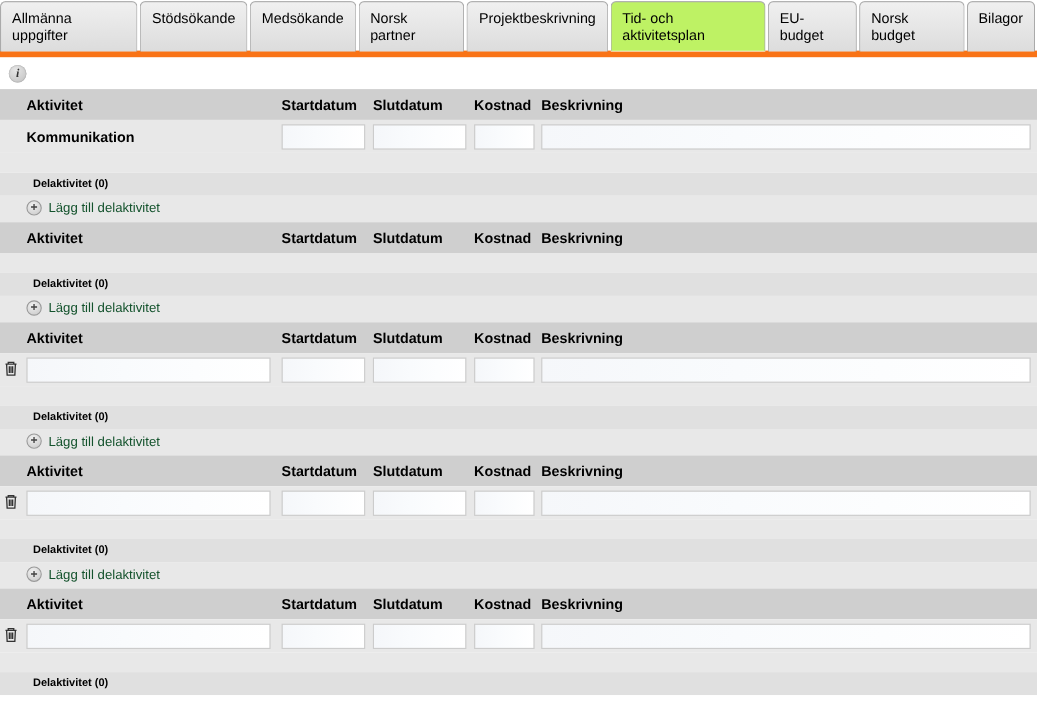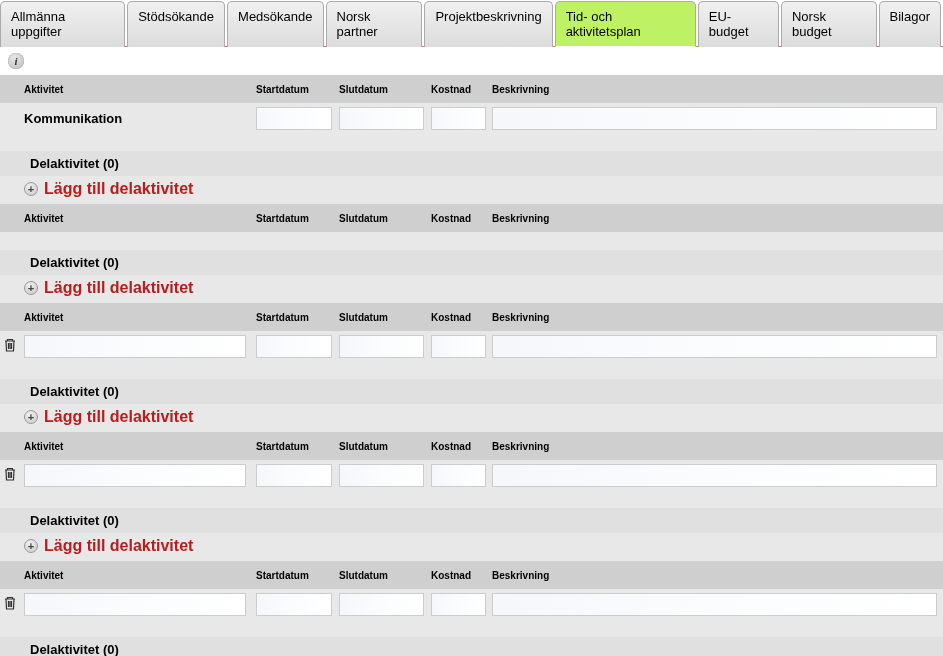--- a/index.html
+++ b/index.html
@@ -10,21 +10,21 @@
     body {
       font-family: Arial, Helvetica, sans-serif;
       font-size: 13px;
       background: #fff;
       color: #000;
       width: 943px;
     }
     .tabs {
       display: flex;
       background: #fff;
-      border-bottom: 1px solid #f97316;
+      border-bottom: 6px solid #f97316;
     }
     .tab {
       padding: 7px 10px;
       background: linear-gradient(to bottom, #f0f0f0, #dcdcdc);
       border: 1px solid #aaa;
       border-bottom: none;
       border-top-left-radius: 5px;
       border-top-right-radius: 5px;
       margin-right: 2px;
       cursor: pointer;
@@ -57,21 +57,21 @@
     }
     .activity-block {
       width: 100%;
     }
     .header-row {
       display: flex;
       background: #cfcfcf;
       align-items: center;
       height: 28px;
       font-weight: bold;
-      font-size: 10px;
+      font-size: 13px;
     }
     .data-row {
       display: flex;
       background: #e8e8e8;
       align-items: center;
       min-height: 30px;
       padding: 3px 0;
     }
     .gutter {
       width: 20px;
@@ -127,21 +127,21 @@
       width: 222px;
     }
     .spacer-row {
       background: #e8e8e8;
       height: 18px;
     }
     .sub-header-row {
       background: #e0e0e0;
       padding: 5px 0 5px 30px;
       font-weight: bold;
-      font-size: 13px;
+      font-size: 10px;
     }
     .add-sub-row {
       background: #e8e8e8;
       padding: 4px 0 6px 24px;
       display: flex;
       align-items: center;
       gap: 6px;
     }
     .plus-icon {
       display: inline-flex;
@@ -152,24 +152,23 @@
       border-radius: 50%;
       background: radial-gradient(circle at 40% 30%, #f0f0f0, #c8c8c8);
       border: 1px solid #999;
       font-size: 11px;
       font-weight: bold;
       color: #444;
       line-height: 1;
       cursor: pointer;
     }
     .link {
-      color: #b91c1c;
+      color: #14532d;
       cursor: pointer;
-      font-size: 16px;
-      font-weight: bold;
+      font-size: 12px;
     }
     .trash-icon {
       cursor: pointer;
       color: #333;
     }
     .static-text {
       font-size: 13px;
       color: #000;
       font-weight: bold;
     }

